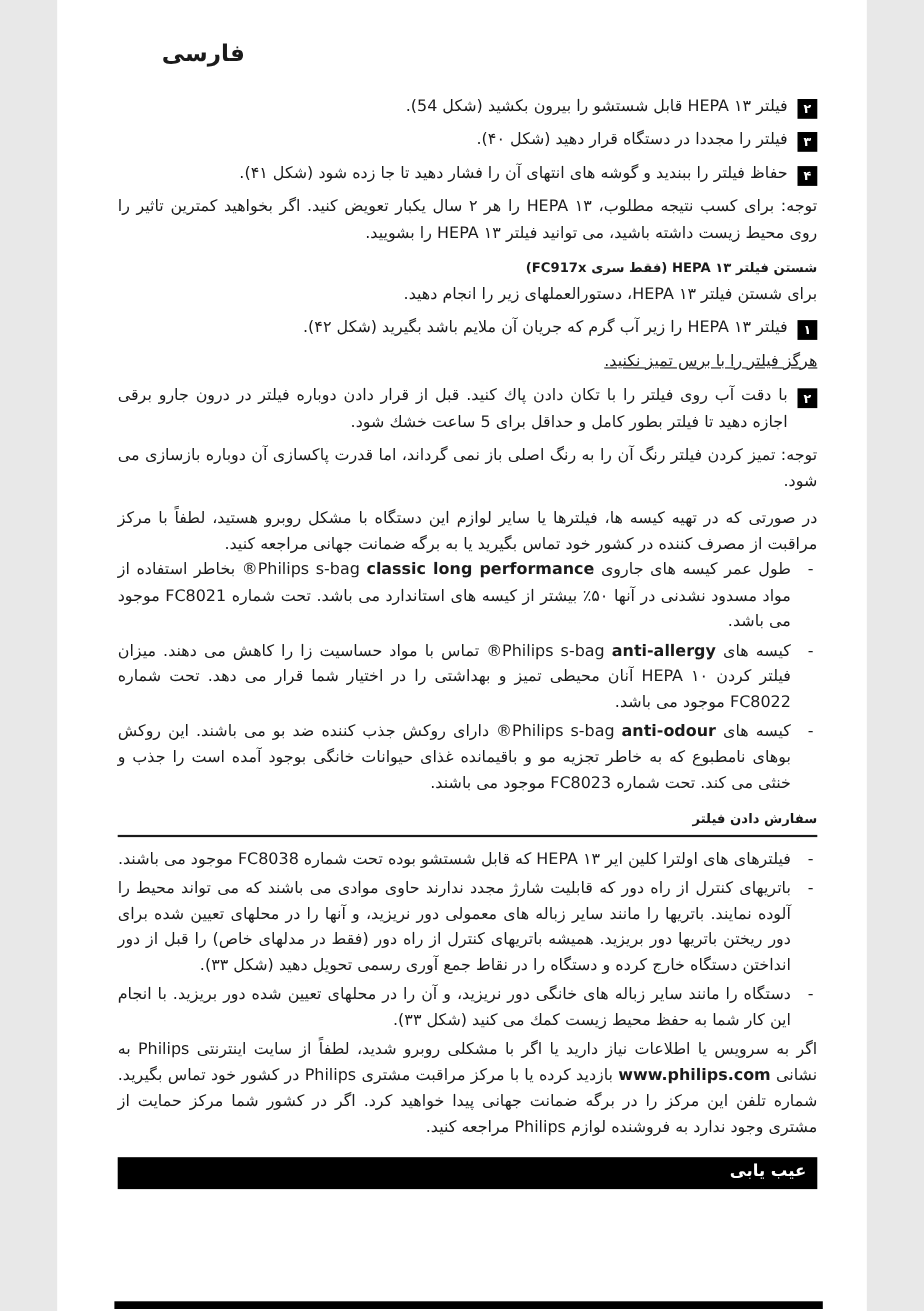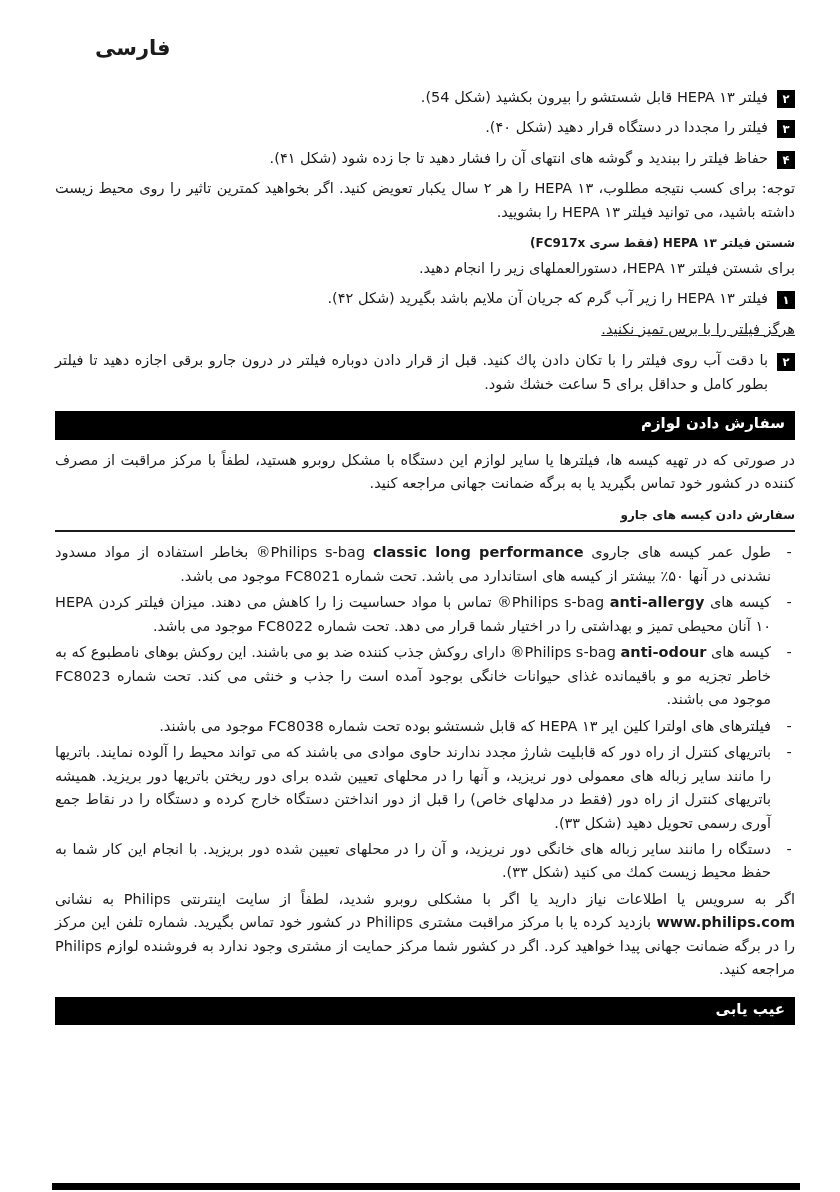--- a/index.html
+++ b/index.html
@@ -1,17 +1,17 @@
 <!DOCTYPE html>
 <html lang="fa"><head>
 <meta charset="utf-8">
 <style>
   html,body{margin:0;padding:0;background:#e8e8e8;}
   .page{
-    width:840px;height:1192px;background:#ffffff;position:relative;
+    width:736px;height:1192px;background:#ffffff;position:relative;
     font-family:"DejaVu Sans","Liberation Sans",sans-serif;
     color:#1b1b1b;overflow:hidden;margin:0 auto;
   }
   .lang-header{
     position:absolute;top:36px;left:95px;
     font-size:21px;font-weight:bold;direction:rtl;
   }
   .content{
     position:absolute;top:86px;left:55px;right:45px;
     direction:rtl;text-align:justify;font-size:14.5px;line-height:1.62;
@@ -70,39 +70,39 @@
       <span class="step-text">فیلتر HEPA ۱۳ را زیر آب گرم که جریان آن ملایم باشد بگیرید (شکل ۴۲).</span>
     </div>
 
     <p class="warn">هرگز فیلتر را با برس تمیز نکنید.</p>
 
     <div class="step">
       <span class="badge">۲</span>
       <span class="step-text">با دقت آب روی فیلتر را با تکان دادن پاك کنید. قبل از قرار دادن دوباره فیلتر در درون جارو برقی اجازه دهید تا فیلتر بطور کامل و حداقل برای 5 ساعت خشك شود.</span>
     </div>
 
+    <p class="note">توجه: تمیز کردن فیلتر رنگ آن را به رنگ اصلی باز نمی گرداند، اما قدرت پاکسازی آن دوباره بازسازی می شود.</p>
 
-    <div class="bar">سفارش دادن لوازم</div>
     <p>در صورتی که در تهیه کیسه ها، فیلترها یا سایر لوازم این دستگاه با مشکل روبرو هستید، لطفاً با مرکز مراقبت از مصرف کننده در کشور خود تماس بگیرید یا به برگه ضمانت جهانی مراجعه کنید.</p>
 
-    <div class="subhead ruled">سفارش دادن کیسه های جارو</div>
 
     <div class="bullet">
       <span class="dash">-</span>
       <span class="bullet-text"><span>طول عمر کیسه های جاروی </span><span>Philips s-bag </span><span class="b">classic long performance</span><span>®</span><span> بخاطر استفاده از مواد مسدود نشدنی در آنها ۵۰٪ بیشتر از کیسه های استاندارد می باشد. تحت شماره FC8021 موجود می باشد.</span></span>
     </div>
     <div class="bullet">
       <span class="dash">-</span>
       <span class="bullet-text"><span>کیسه های </span><span>Philips s-bag </span><span class="b">anti-allergy</span><span>®</span><span> تماس با مواد حساسیت زا را کاهش می دهند. میزان فیلتر کردن HEPA ۱۰ آنان محیطی تمیز و بهداشتی را در اختیار شما قرار می دهد. تحت شماره FC8022 موجود می باشد.</span></span>
     </div>
     <div class="bullet">
       <span class="dash">-</span>
       <span class="bullet-text"><span>کیسه های </span><span>Philips s-bag </span><span class="b">anti-odour</span><span>®</span><span> دارای روکش جذب کننده ضد بو می باشند. این روکش بوهای نامطبوع که به خاطر تجزیه مو و باقیمانده غذای حیوانات خانگی بوجود آمده است را جذب و خنثی می کند. تحت شماره FC8023 موجود می باشند.</span></span>
     </div>
 
+    <div class="subhead ruled">سفارش دادن فیلتر</div>
     <div class="bullet">
       <span class="dash">-</span>
       <span class="bullet-text">فیلترهای های اولترا کلین ایر HEPA ۱۳ که قابل شستشو بوده تحت شماره FC8038 موجود می باشند.</span>
     </div>
 
     <div class="bullet">
       <span class="dash">-</span>
       <span class="bullet-text">باتریهای کنترل از راه دور که قابلیت شارژ مجدد ندارند حاوی موادی می باشند که می تواند محیط را آلوده نمایند. باتریها را مانند سایر زباله های معمولی دور نریزید، و آنها را در محلهای تعیین شده برای دور ریختن باتریها دور بریزید. همیشه باتریهای کنترل از راه دور (فقط در مدلهای خاص) را قبل از دور انداختن دستگاه خارج کرده و دستگاه را در نقاط جمع آوری رسمی تحویل دهید (شکل ۳۳).</span>
     </div>
     <div class="bullet">

